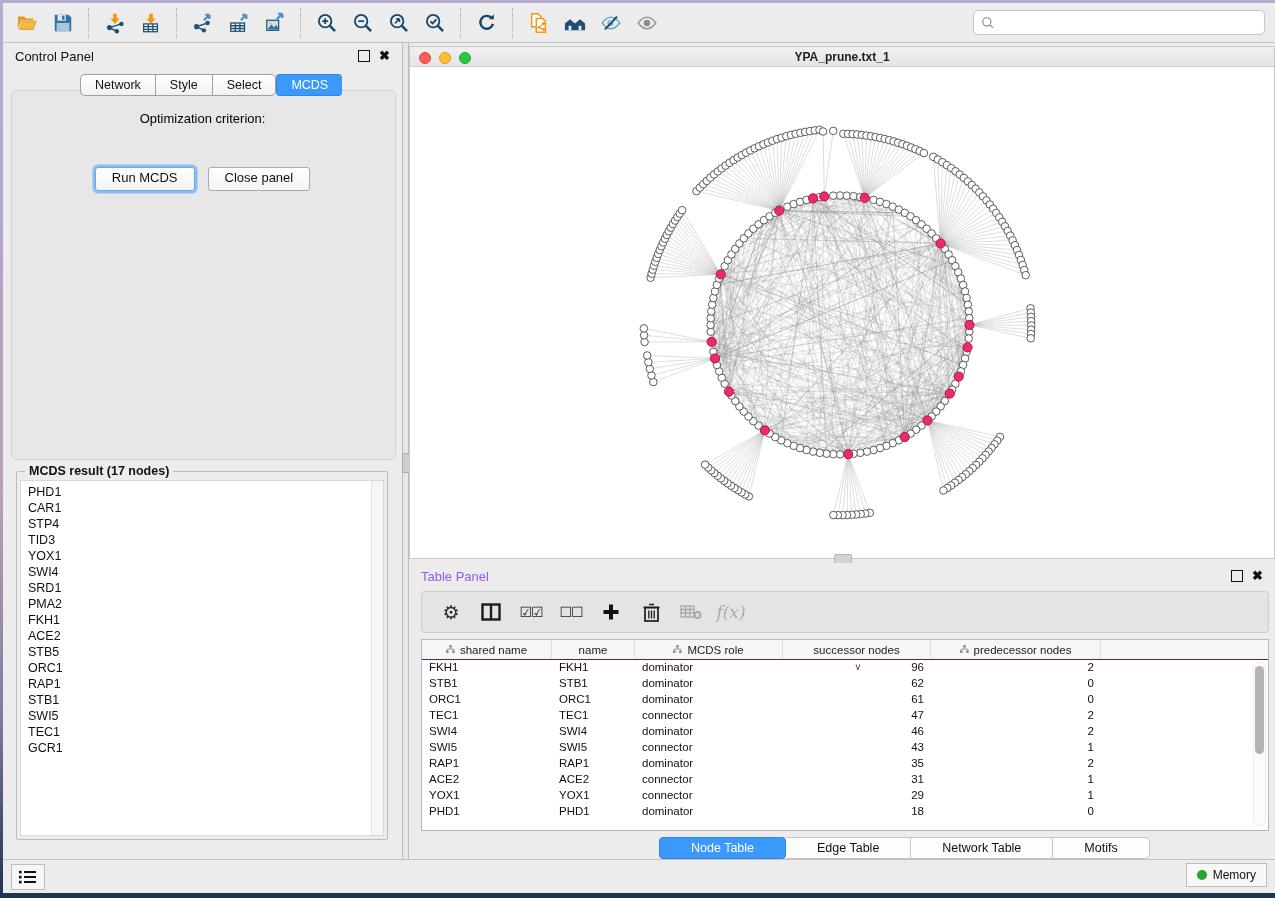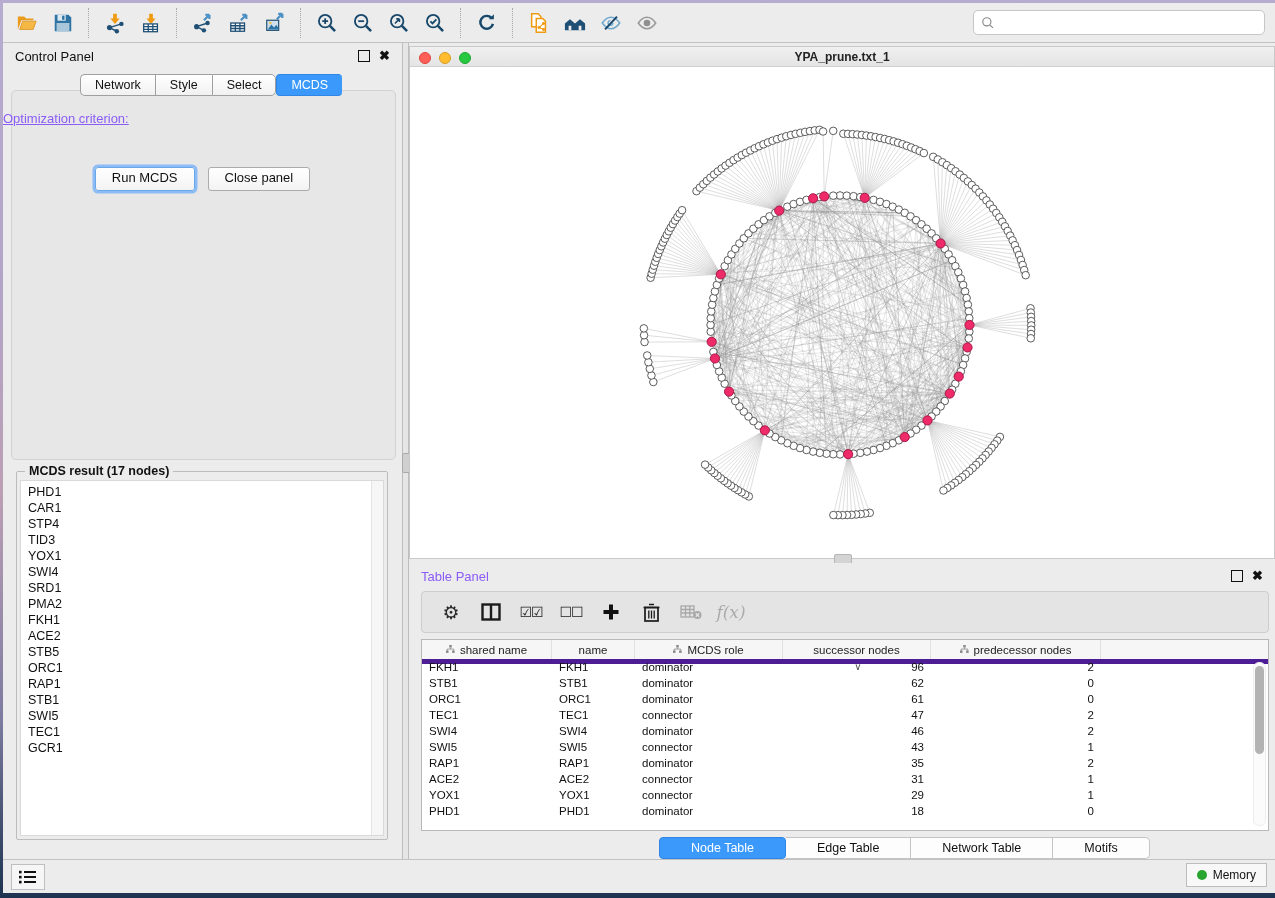--- a/index.html
+++ b/index.html
@@ -26,21 +26,21 @@
   .cp-title{position:absolute;left:12px;top:6px;font-size:13px;color:#111;}
   .panel-btns{position:absolute;right:12px;top:7px;display:flex;gap:9px;align-items:center;}
   .float-ic{width:10px;height:10px;border:1.6px solid #111;display:inline-block;}
   .close-ic{font-size:13px;font-weight:bold;color:#111;line-height:10px;}
   .cp-tabs{position:absolute;left:77px;top:31px;display:flex;z-index:3;}
   .ctab{height:20px;line-height:20px;padding:0 14px;font-size:12.5px;background:linear-gradient(#ffffff,#f1f1f1);border:1px solid #9f9f9f;border-right:none;color:#111;text-align:center;}
   .ctab:first-child{border-radius:5px 0 0 5px;}
   .ctab.last{border-right:1px solid #9f9f9f;border-radius:0 5px 5px 0;}
   .ctab.active{background:#3b99fc;border-color:#2f86e4;color:#fff;border-radius:4px;}
   .cp-box{position:absolute;left:8px;top:47px;width:383px;height:368px;background:#e7e7e7;border:1px solid #d2d2d2;border-radius:5px;}
-  .opt-label{position:absolute;left:0;top:68px;width:100%;text-align:left;font-size:13px;color:#8b5cf6;text-decoration:underline;}
+  .opt-label{position:absolute;left:0;top:68px;width:100%;text-align:center;font-size:13px;color:#000000;}
   .combo{position:absolute;left:41px;top:91px;width:314px;height:23px;background:#fff;border:1px solid #b4b4b4;border-radius:5px;box-sizing:border-box;}
   .combo .val{position:absolute;left:10px;top:3px;font-size:12.5px;color:#111;white-space:nowrap;}
   .combo .step{position:absolute;right:-1px;top:-1px;width:21px;height:23px;background:linear-gradient(#6cb1f9,#2e8bf0);border-radius:0 5px 5px 0;display:flex;flex-direction:column;align-items:center;justify-content:center;color:#fff;font-size:8px;line-height:7px;}
   .btnrow{position:absolute;left:0;top:124px;width:399px;display:flex;justify-content:center;gap:13px;}
   .pbtn{height:22px;line-height:20px;padding:0 16px;background:linear-gradient(#ffffff,#f3f3f3);border:1px solid #ababab;border-radius:3px;font-size:13px;color:#111;}
   .pbtn.focus{box-shadow:0 0 0 2.5px #8cbcf5;border-color:#6ba6e8;}
   .fieldset{position:absolute;left:13px;top:428px;width:370px;bottom:20px;border:1px solid #bcbcbc;border-radius:2px;}
   .legend{position:absolute;left:8px;top:-8px;background:#ececec;padding:0 4px;font-size:12.5px;color:#111;font-weight:bold;}
   .listbox{position:absolute;left:3px;top:8px;right:3px;bottom:3px;background:#fff;border:1px solid #d9d9d9;overflow:hidden;}
   .listbox .items{position:absolute;left:7px;top:3px;font-size:12.5px;line-height:16px;color:#111;}
@@ -55,21 +55,21 @@
   .hhandle{position:absolute;left:50%;margin-left:-8px;top:-5px;width:16px;height:9px;background:#d4d4d4;border:1px solid #b5b5b5;border-radius:2px;}
   
   .tpanel{position:absolute;left:0;right:0;top:520px;bottom:0;background:#ececec;}
   .tp-title{position:absolute;left:12px;top:6px;font-size:13px;color:#8b5cf6;}
   .tp-toolbar{position:absolute;left:12px;right:6px;top:28px;height:42px;background:#e4e4e4;border:1px solid #cdcdcd;border-radius:4px;display:flex;align-items:center;gap:14px;padding-left:16px;box-sizing:border-box;}
   .tico{display:flex;align-items:center;justify-content:center;width:26px;height:26px;}
   .gear{font-size:19px;color:#2b2b2b;}
   .checks{font-size:14px;letter-spacing:-1px;color:#1c1c1c;}
   .fx{font-family:"DejaVu Serif",serif;font-style:italic;font-size:17px;color:#ababab;}
   .ntable{position:absolute;left:12px;right:6px;top:76px;height:192px;background:#fff;border:1px solid #b9b9b9;box-sizing:border-box;overflow:hidden;}
-  .thead{position:absolute;left:0;top:0;right:0;height:19px;background:#f6f6f6;border-bottom:5px solid #4c1d95;display:flex;}
+  .thead{position:absolute;left:0;top:0;right:0;height:19px;background:#f6f6f6;border-bottom:1px solid #4c1d95;display:flex;}
   .th{height:19px;display:flex;align-items:center;justify-content:center;gap:5px;font-size:11.5px;color:#222;border-right:1px solid #e0e0e0;box-sizing:border-box;}
   .th svg{width:9px;height:9px;}
   .sort{color:#555;font-size:10px;margin-left:3px;}
   .tbody{position:absolute;left:0;top:19px;right:0;bottom:0;}
   .tr{display:flex;height:16px;line-height:16px;font-size:11.5px;color:#111;}
   .td{box-sizing:border-box;padding:0 7px;white-space:nowrap;overflow:hidden;}
   .c0{width:130px;}.c1{width:83px;}.c2{width:148px;}.c3{width:148px;text-align:right;flex-direction:column;}.c4{width:170px;text-align:right;}
   .t-scroll{position:absolute;right:2px;top:22px;width:11px;bottom:4px;background:#fbfbfb;border:1px solid #ededed;border-radius:6px;}
   .t-thumb{position:absolute;left:1px;right:1px;top:3px;height:88px;background:#b3b3b3;border-radius:5px;}
   .tp-tabs{position:absolute;left:250px;top:274px;display:flex;}

